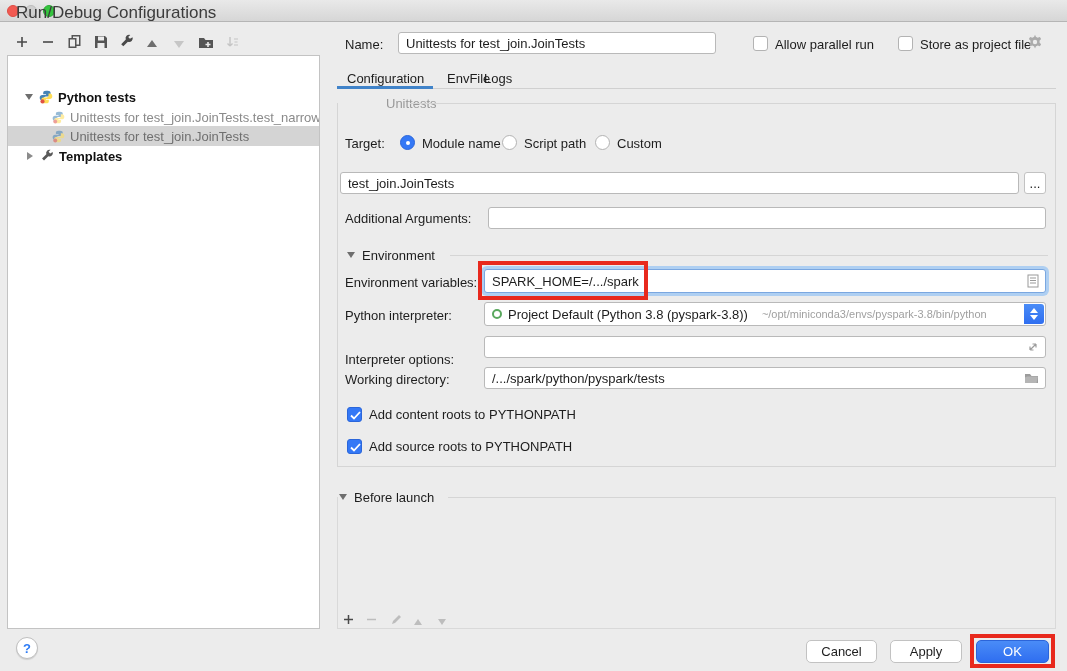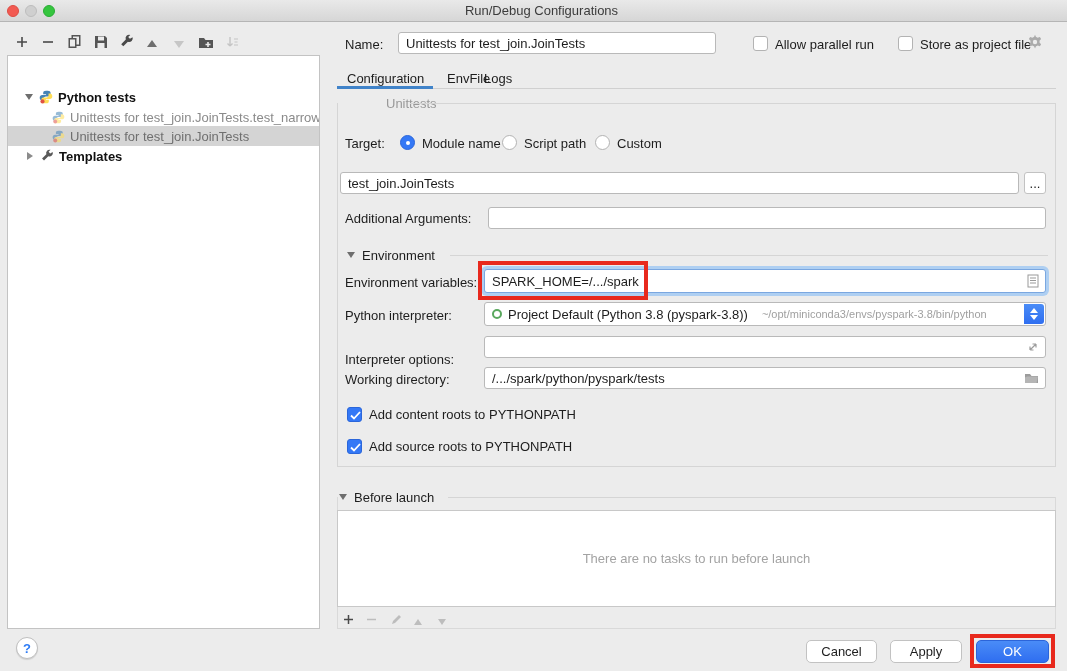--- a/index.html
+++ b/index.html
@@ -7,22 +7,22 @@
   body { font-family: "Liberation Sans", sans-serif; background:#ececec; }
   .app { position:relative; width:1067px; height:671px; background:#ececec; overflow:hidden; }
 
   
   .titlebar { position:absolute; left:0; top:0; width:1067px; height:22px;
     background:linear-gradient(#e9e9e9,#d6d6d6); border-bottom:1px solid #b5b5b5; }
   .tl { position:absolute; top:5px; width:12px; height:12px; border-radius:50%; }
   .tl.red { left:7px;  background:#f25a52; border:1px solid #dd4d44; }
   .tl.min { left:25px; background:#cfcfcf; border:1px solid #bdbdbd; }
   .tl.grn { left:43px; background:#35c53e; border:1px solid #2aad35; }
-  .wtitle { position:absolute; left:0; right:0; top:3px; text-align:center;
-    font-size:13px; color:#3c3c3c;margin-left:16px; }
+  .wtitle { position:absolute; left:0; right:0; top:3px; 
+    font-size:17px; color:#3c3c3c;margin-left:16px; }
   .lbl { position:absolute; font-size:13px; color:#1d1d1d; white-space:nowrap; }
   .gray { color:#999; }
   .field { position:absolute; background:#fff; border:1px solid #b9b9b9; border-radius:3px;
     font-size:13px; color:#1d1d1d; display:flex; align-items:center; padding:0 7px; white-space:nowrap; overflow:hidden; }
   .hline { position:absolute; height:1px; background:#d5d5d5; }
   .groupbox { position:absolute; border:1px solid #d5d5d5; border-top:none; }
 
   
   .ticon { position:absolute; width:17px; height:17px; display:flex; align-items:center; justify-content:center; cursor:default; }
   .tri-r { width:0; height:0; border-top:4.5px solid transparent; border-bottom:4.5px solid transparent; border-left:6px solid #777; }
@@ -286,23 +286,20 @@
         <path d="M1 4.5 4 7.5 10 1" stroke="#fff" stroke-width="1.8" fill="none"></path>
       </svg>
   </div>
   <div class="lbl" style="left:369px;top:439px;">Add source roots to PYTHONPATH</div>
 
   <div class="sechdr-tri" style="left:339px;top:494px;"></div>
   <div class="lbl" style="left:354px;top:490px;">Before launch</div>
   <div class="hline" style="left:448px;top:497px;width:608px;"></div>
   <div class="groupbox" style="left:337px;top:497px;width:719px;height:132px;border-color:#d9d9d9;"></div>
 
-  <div class="emptypanel">
-    <span>There are no tasks to run before launch</span>
-  </div>
 
   <div class="ticon" style="left:340px;top:611px;">
     <svg width="11" height="11">
         <path d="M5.5 1v9M1 5.5h9" stroke="#4a4a4a" stroke-width="1.5"></path>
       </svg>
   </div>
   <div class="ticon" style="left:363px;top:611px;">
     <svg width="11" height="11">
         <path d="M1 5.5h9" stroke="#bdbdbd" stroke-width="1.5"></path>
       </svg>

